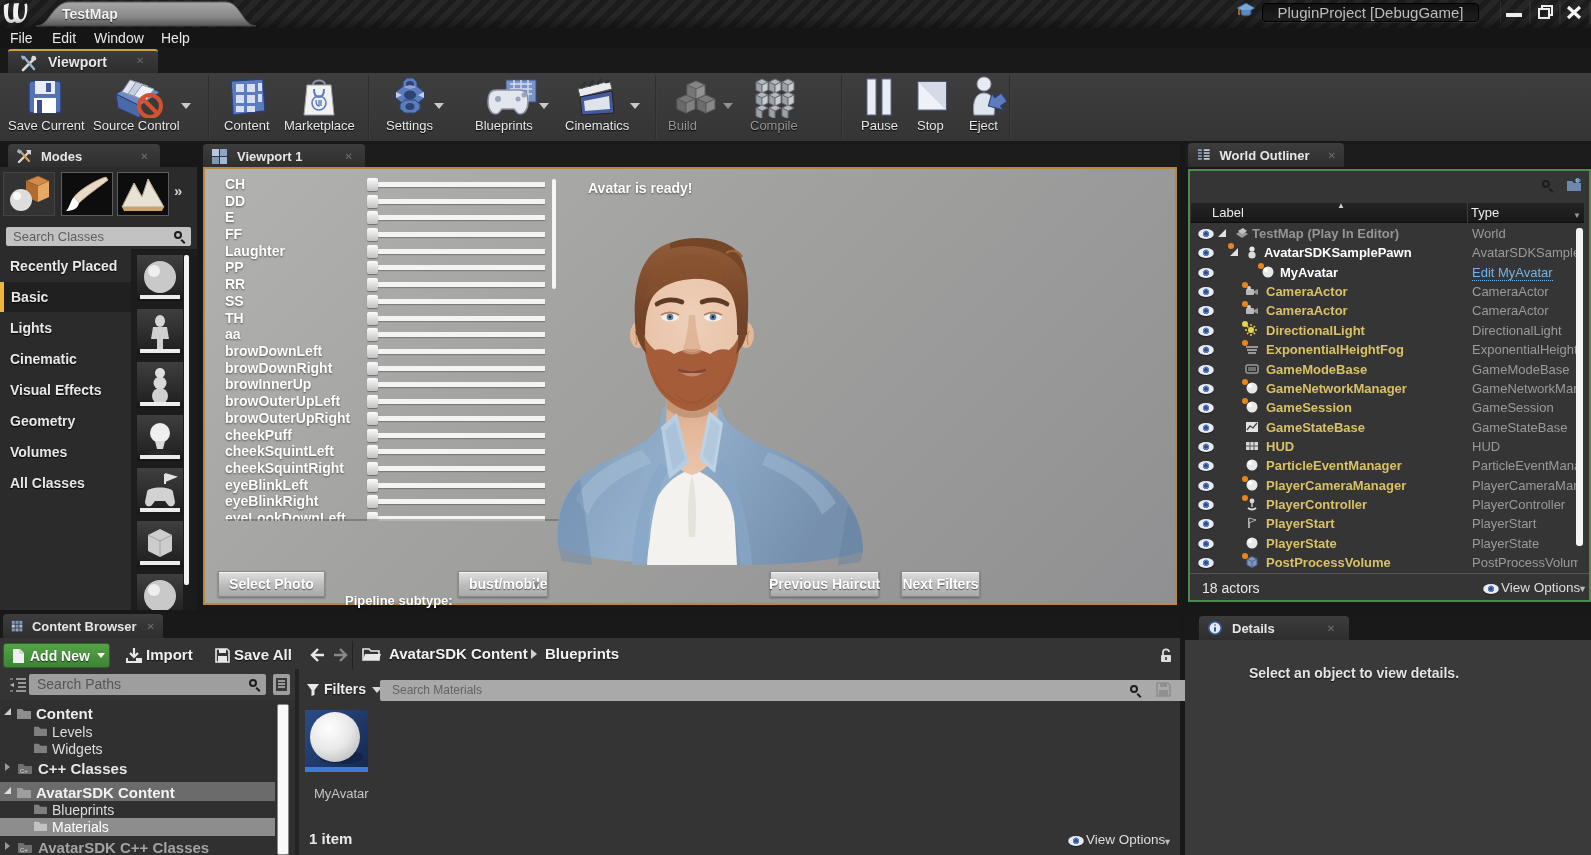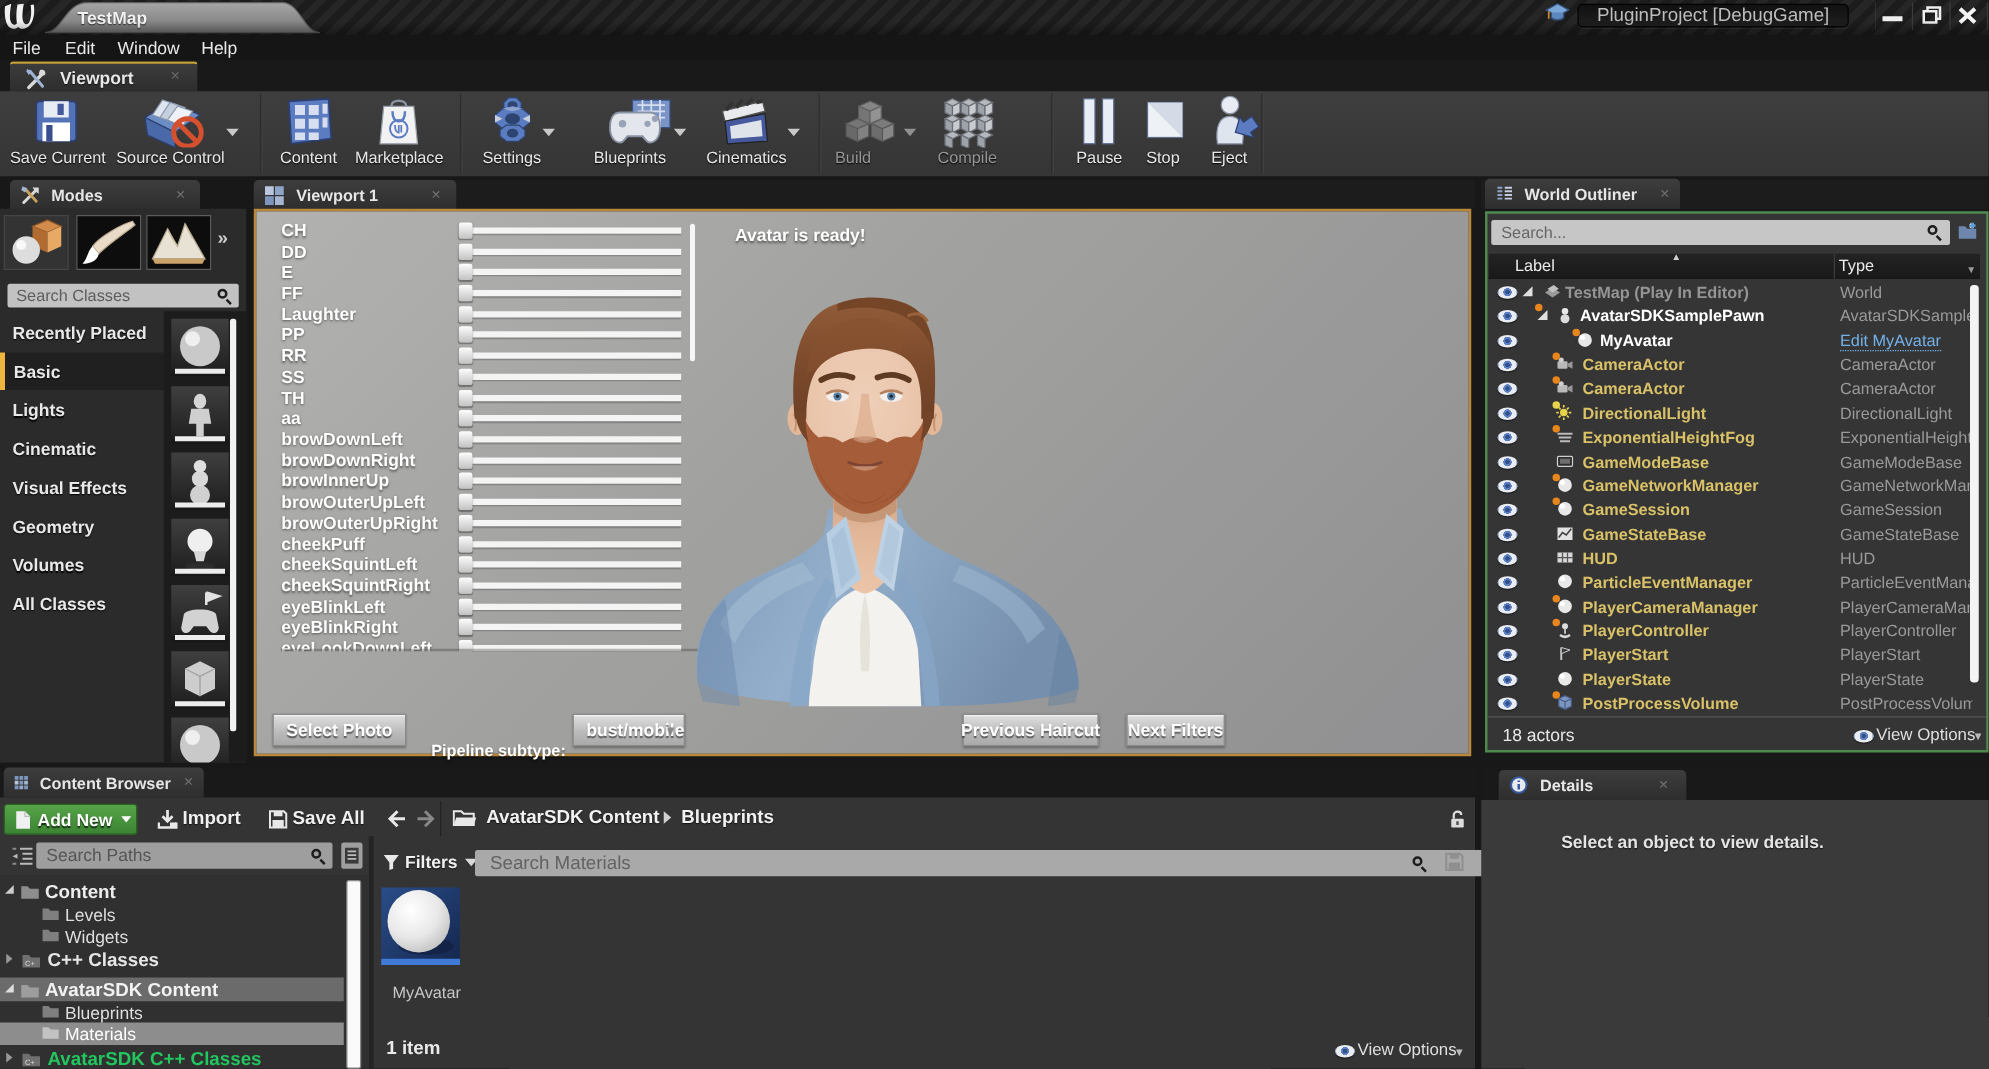--- a/index.html
+++ b/index.html
@@ -507,21 +507,20 @@
 <div class="abs" style="left:1185px;top:144px;width:406px;height:23px;background:#1c1c1c"></div>
 <div class="ptab" style="left:1188px;top:143px;width:156px">
  <svg width="16" height="16" viewBox="0 0 16 16" style="margin-right:8px">
   <path d="M2,3 L6,3 M2,6 L6,6 M2,9 L6,9 M2,12 L6,12" stroke="#8fa5c8" stroke-width="1.6"></path>
   <path d="M8,3 L14,3 M8,6 L14,6 M8,9 L14,9 M8,12 L14,12" stroke="#c5cede" stroke-width="1.6"></path>
  </svg>
  World Outliner<span class="x" style="margin-left:18px">✕</span>
 </div>
 <div id="outframe">
       <div id="outinner">
- <div class="searchbox" style="left:3px;top:5px;width:367px;height:20px;background:#c6c6c6;line-height:20px;padding-left:8px;font-size:13px">Search...</div>
  <div class="mag" style="left:352px;top:9px"></div>
  <svg class="abs" style="left:376px;top:6px" width="19" height="17" viewBox="0 0 19 17">
           <path d="M1,4 L6,4 L8,6 L15,6 L15,14 L1,14 Z" fill="#6f86ae"></path>
           <path d="M10,2 L13,5 M13,2 L10,5" stroke="#e8e8e8" stroke-width="1.6"></path>
           <path d="M12,1 L12,6 M9.5,3.5 L14.5,3.5" stroke="#5b9bd5" stroke-width="1.8"></path>
         </svg>
  <div class="abs" style="left:1px;top:32px;width:393px;height:20px;background:linear-gradient(#232323,#191919);border-bottom:1px solid #0d0d0d">
   <span style="position:absolute;left:21px;top:2px;color:#ececec;font-size:13px">Label</span>
   <span style="position:absolute;left:146px;top:-2px;color:#cfcfcf;font-size:8px">▲</span>
   <span style="position:absolute;left:280px;top:2px;color:#ececec;font-size:13px">Type</span>
@@ -782,21 +781,21 @@
           <rect x="0" y="0" width="11" height="13" fill="#3a3a3a"></rect>
           <path d="M2,3 L9,3 M2,6 L9,6 M2,9 L9,9" stroke="#bbb" stroke-width="1.4"></path>
         </svg>
  </div>
  <div class="abs" style="left:295px;top:31px;width:4px;height:186px;background:#242424"></div>
  <svg class="abs" style="left:306px;top:45px" width="14" height="14" viewBox="0 0 14 14">
         <path d="M1,1 L13,1 L8.5,7 L8.5,12 L5.5,13 L5.5,7 Z" fill="#e8e8e8"></path>
       </svg>
  <span class="abs tsh" style="left:324px;top:43px;color:#f0f0f0;font-size:14px;font-weight:bold">Filters</span>
  <span class="abs" style="left:372px;top:49px;width:0;height:0;border-left:5px solid transparent;border-right:5px solid transparent;border-top:6px solid #d9d9d9"></span>
- <div class="searchbox" style="left:380px;top:42px;width:908px;height:21px;line-height:21px;padding-left:12px;background:#a9a9a9;color:#636363;font-size:15px">Search Materials</div>
+ <div class="searchbox" style="left:380px;top:42px;width:908px;height:21px;line-height:21px;padding-left:12px;background:#a9a9a9;color:#636363;font-size:12px">Search Materials</div>
  <div class="mag" style="left:1130px;top:47px"></div>
  <svg class="abs" style="left:1155px;top:43px" width="17" height="17" viewBox="0 0 17 17">
         <path d="M2,2 L13,2 L15,4 L15,15 L2,15 Z" fill="none" stroke="#8f8f8f" stroke-width="1.6"></path>
         <rect x="5" y="2" width="7" height="4" fill="#8f8f8f"></rect>
         <rect x="4" y="9" width="9" height="6" fill="#8f8f8f"></rect>
       </svg>
 
  <div id="cbtree">
   <div class="crow" style="left:36px;top:5px;font-size:15px;font-weight:bold;color:#ececec">Content</div>
   <span class="abs" style="left:4px;top:8px;width:0;height:0;border-left:7px solid transparent;border-bottom:7px solid #ccc"></span>
@@ -825,21 +824,21 @@
         </svg>
   <div class="crow" style="left:52px;top:102px;font-size:14px">Blueprints</div>
   <svg class="abs" style="left:33px;top:103px" width="15" height="12" viewBox="0 0 16 13">
           <path d="M1,2 L6,2 L8,4 L15,4 L15,12 L1,12 Z" fill="#7f7f7f"></path>
         </svg>
   <div class="abs" style="left:0;top:118px;width:275px;height:18px;background:#8d8d8d"></div>
   <div class="crow" style="left:52px;top:119px;font-size:14px;color:#fff">Materials</div>
   <svg class="abs" style="left:33px;top:120px" width="15" height="12" viewBox="0 0 16 13">
           <path d="M1,2 L6,2 L8,4 L15,4 L15,12 L1,12 Z" fill="#c2c2c2"></path>
         </svg>
-  <div class="crow" style="left:38px;top:139px;font-size:15px;font-weight:bold;color:#22c55e">AvatarSDK C++ Classes</div>
+  <div class="crow" style="left:38px;top:139px;font-size:15px;font-weight:bold;color:#a3a3a3">AvatarSDK C++ Classes</div>
   <span class="abs" style="left:5px;top:142px;width:0;height:0;border-top:4px solid transparent;border-bottom:4px solid transparent;border-left:5px solid #999"></span>
   <svg class="abs" style="left:17px;top:141px" width="16" height="13" viewBox="0 0 16 13">
           <path d="M1,2 L6,2 L8,4 L15,4 L15,12 L1,12 Z" fill="#6f6f6f"></path>
           <text x="3" y="11" font-size="6" fill="#ddd" font-family="Liberation Sans">C+</text>
         </svg>
  </div>
  <div class="abs" style="left:277px;top:66px;width:12px;height:151px;background:#fafafa;border:1px solid #888;border-radius:2px"></div>
 
  <div class="abs" style="left:305px;top:72px;width:63px;height:62px;background:linear-gradient(135deg,#2a4d88,#1b3260 70%,#14264a)">
   <svg width="63" height="58">

